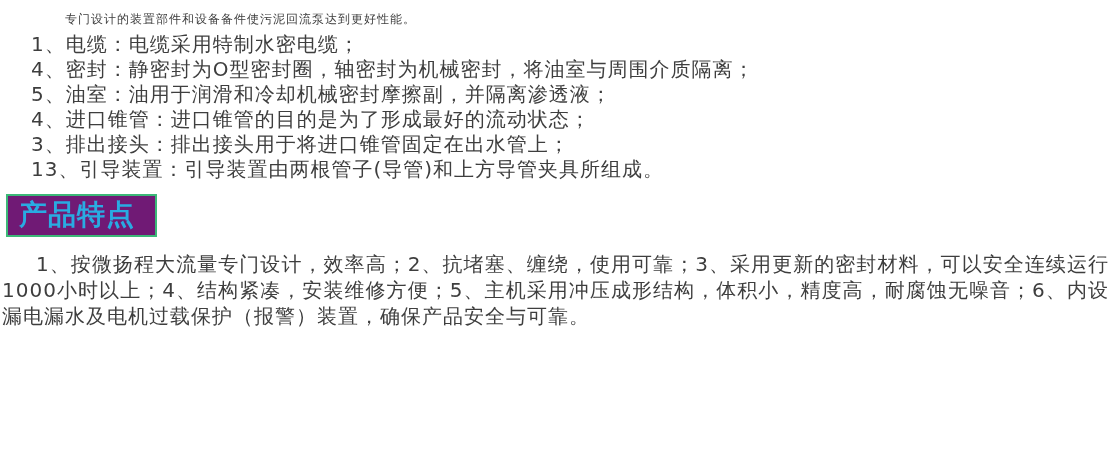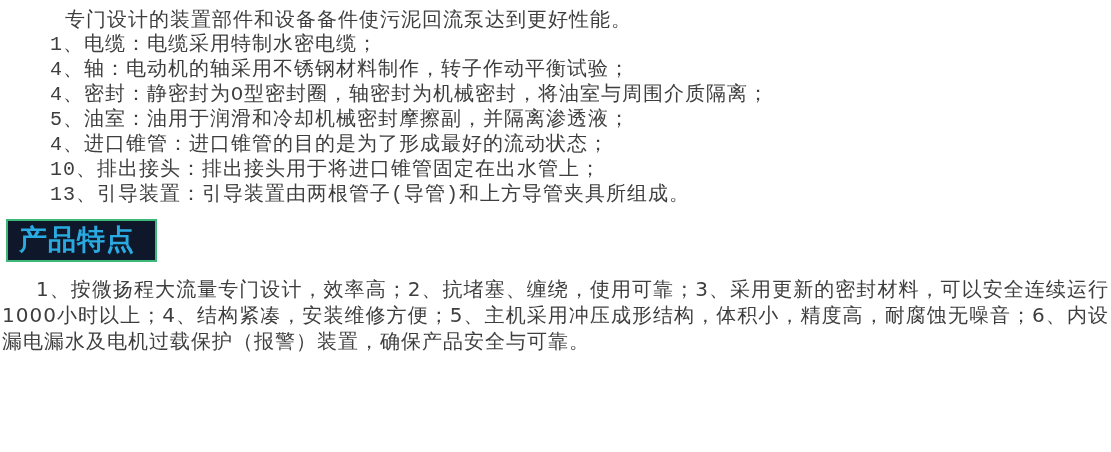--- a/index.html
+++ b/index.html
@@ -14,71 +14,69 @@
     font-family: "DejaVu Sans", "Liberation Sans", sans-serif;
     color: #3e3e3e;
   }
   .doc {
     padding-top: 7px;
     width: 1111px;
   }
   .intro {
     margin: 0 0 0 50px;
     text-indent: 15px;
-    font-size: 20px;
+    font-size: 12px;
     line-height: 25px;
     letter-spacing: 1px;
     white-space: nowrap;
   }
   .component-list {
-    margin-left: 50px;
-    font-family: Liberation Mono, monospace;
+    margin-left: 31px;
   }
   .list-line {
     font-size: 20px;
     line-height: 25px;
     letter-spacing: 1px;
     white-space: nowrap;
   }
   .section-header-box {
     display: inline-block;
     margin: 12px 0 0 6px;
     border: 2px solid #3cb878;
     padding: 4px 20px 6px 11px;
     color: #29abe2;
     font-size: 28px;
     line-height: 29px;
     font-weight: bold;
     letter-spacing: 1px;
-    background: #0f172a;
+    background: #701a75;
   }
   .features {
     margin: 14px 0 0 0;
     padding: 0 2px;
     font-size: 20px;
     line-height: 26px;
     letter-spacing: 1px;
     text-indent: 34px;
     text-align: justify;
   }
 </style>
 </head>
 <body>
 
 <div class="doc">
 
   <p class="intro">专门设计的装置部件和设备备件使污泥回流泵达到更好性能。</p>
 
   <div class="component-list">
     <div class="list-line">1、电缆：电缆采用特制水密电缆；</div>
-    <div class="list-line">4、轴：电动机的轴采用不锈钢材料制作，转子作动平衡试验；</div>
     <div class="list-line">4、密封：静密封为O型密封圈，轴密封为机械密封，将油室与周围介质隔离；</div>
     <div class="list-line">5、油室：油用于润滑和冷却机械密封摩擦副，并隔离渗透液；</div>
     <div class="list-line">4、进口锥管：进口锥管的目的是为了形成最好的流动状态；</div>
-    <div class="list-line">10、排出接头：排出接头用于将进口锥管固定在出水管上；</div>
+    <div class="list-line">3、排出接头：排出接头用于将进口锥管固定在出水管上；</div>
     <div class="list-line">13、引导装置：引导装置由两根管子(导管)和上方导管夹具所组成。</div>
   </div>
 
   <div class="section-header-box">
     <span>产品特点</span>
   </div>
 
   <p class="features">1、按微扬程大流量专门设计，效率高；2、抗堵塞、缠绕，使用可靠；3、采用更新的密封材料，可以安全连续运行1000小时以上；4、结构紧凑，安装维修方便；5、主机采用冲压成形结构，体积小，精度高，耐腐蚀无噪音；6、内设漏电漏水及电机过载保护（报警）装置，确保产品安全与可靠。</p>
 
 </div>

